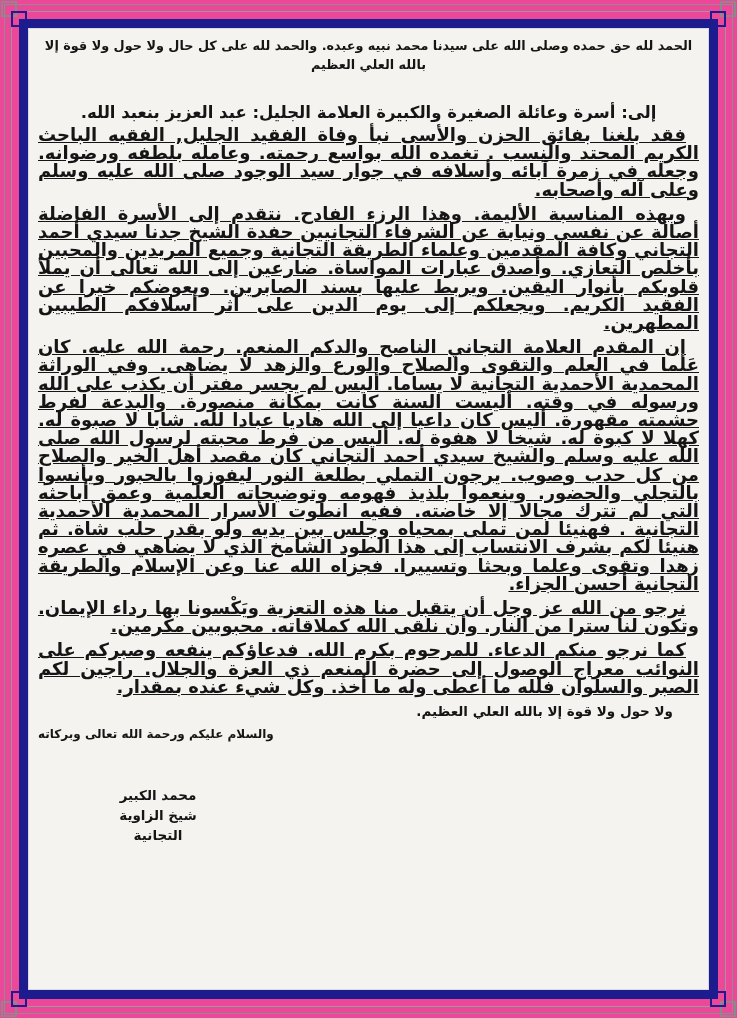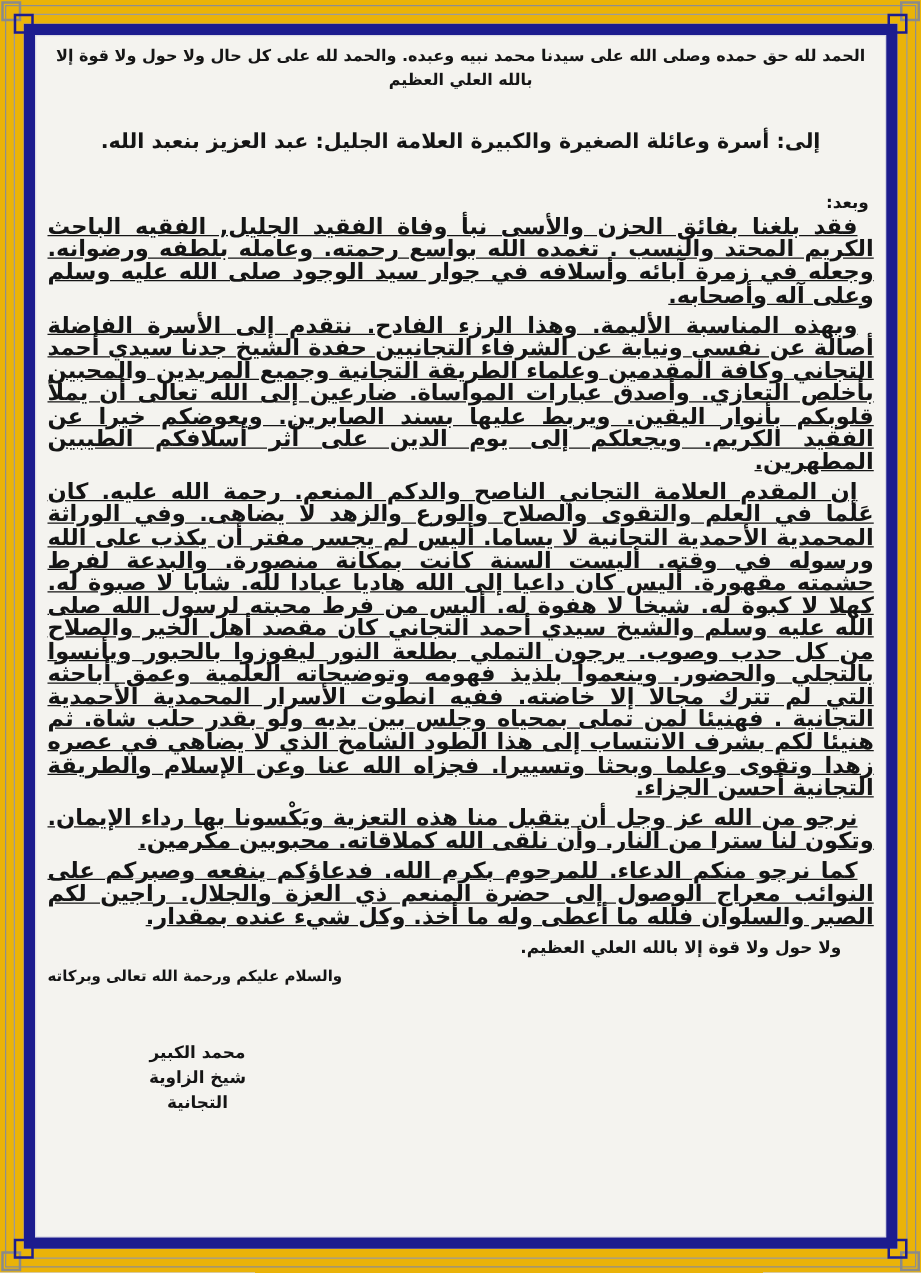--- a/index.html
+++ b/index.html
@@ -1,20 +1,20 @@
 <!DOCTYPE html>
 <html lang="ar" dir="rtl"><head>
 <meta charset="utf-8">
 <style>
   html,body{margin:0;padding:0;background:#c9c8c5;}
   .sheet{
     position:relative;
     width:737px;height:1018px;
     margin:0 auto;
-    background:#eab308;
+    background:#ec4899;
     font-family:"DejaVu Sans",sans-serif;
     font-weight:bold;
     overflow:hidden;
   }
   .frame-outer{position:absolute;inset:4px;border:1px solid #8e8e8e;pointer-events:none;}
   .frame-inner{position:absolute;inset:11px;border:1px solid #9a9a9a;pointer-events:none;}
   .frame-blue{
     position:absolute;inset:19px;
     border:9px solid #1c1c8e;
     background:#f4f3ef;
@@ -92,21 +92,20 @@
       <span class="sq-b"></span>
     </div>
 
   <div class="content">
 
     <p class="praise">الحمد لله حق حمده وصلى الله على سيدنا محمد نبيه وعبده. والحمد لله على كل حال ولا حول ولا قوة إلا بالله العلي العظيم</p>
 
     <p class="addressee">إلى:  أسرة وعائلة الصغيرة والكبيرة العلامة الجليل: عبد العزيز بنعبد الله.</p>
 
 
-    <p class="opener">وبعد:</p>
 
     <p class="para">فقد بلغنا بفائق الحزن والأسى نبأ وفاة الفقيد الجليل, الفقيه الباحث الكريم المحتد والنسب . تغمده الله بواسع رحمته. وعامله بلطفه ورضوانه. وجعله في زمرة آبائه وأسلافه في جوار سيد الوجود صلى الله عليه وسلم وعلى آله وأصحابه.</p>
     <p class="para">وبهذه المناسبة الأليمة. وهذا الرزء الفادح. نتقدم إلى الأسرة الفاضلة أصالة عن نفسي ونيابة عن الشرفاء التجانيين حفدة الشيخ جدنا سيدي أحمد التجاني وكافة المقدمين وعلماء الطريقة التجانية وجميع المريدين والمحبين بأخلص التعازي. وأصدق عبارات المواساة. ضارعين إلى الله تعالى أن يملأ قلوبكم بأنوار اليقين. ويربط عليها بسند الصابرين. ويعوضكم خيرا عن الفقيد الكريم. ويجعلكم إلى يوم الدين على أثر أسلافكم الطيبين المطهرين.</p>
     <p class="para">إن المقدم العلامة التجاني الناصح والدكم المنعم. رحمة الله عليه. كان عَلما في العلم والتقوى والصلاح والورع والزهد لا يضاهى. وفي الوراثة المحمدية الأحمدية التجانية لا يساما. أليس لم يجسر مفتر أن يكذب على الله ورسوله في وقته. أليست السنة كانت بمكانة منصورة. والبدعة لفرط حشمته مقهورة. أليس كان داعيا إلى الله هاديا عبادا لله. شابا لا صبوة له. كهلا لا كبوة له. شيخا لا هفوة له. أليس من فرط محبته لرسول الله صلى الله عليه وسلم والشيخ سيدي أحمد التجاني كان مقصد أهل الخير والصلاح من كل حدب وصوب. يرجون التملي بطلعة النور ليفوزوا بالحبور ويأنسوا بالتجلي والحضور. وينعموا بلذيذ فهومه وتوضيحاته العلمية وعمق أباحثه التي لم تترك مجالا إلا خاضته. ففيه انطوت الأسرار المحمدية الأحمدية التجانية . فهنيئا لمن تملى بمحياه وجلس بين يديه ولو بقدر حلب شاة. ثم هنيئا لكم بشرف الانتساب إلى هذا الطود الشامخ الذي لا يضاهي في عصره زهدا وتقوى وعلما وبحثا وتسييرا. فجزاه الله عنا وعن الإسلام والطريقة التجانية أحسن الجزاء.</p>
     <p class="para">نرجو من الله عز وجل أن يتقبل منا هذه التعزية ويَكْسونا بها رداء الإيمان. وتكون لنا سترا من النار. وأن نلقى الله كملاقاته. محبوبين مكرمين.</p>
     <p class="para">كما نرجو منكم الدعاء. للمرحوم بكرم الله. فدعاؤكم ينفعه وصبركم على النوائب معراج الوصول إلى حضرة المنعم ذي العزة والجلال. راجين لكم الصبر والسلوان فلله ما أعطى وله ما أخذ. وكل شيء عنده بمقدار.</p>
 
     <p class="hawqala">ولا حول ولا قوة إلا  بالله العلي العظيم.</p>
     <p class="closing-salam">والسلام عليكم ورحمة الله تعالى وبركاته</p>
 

